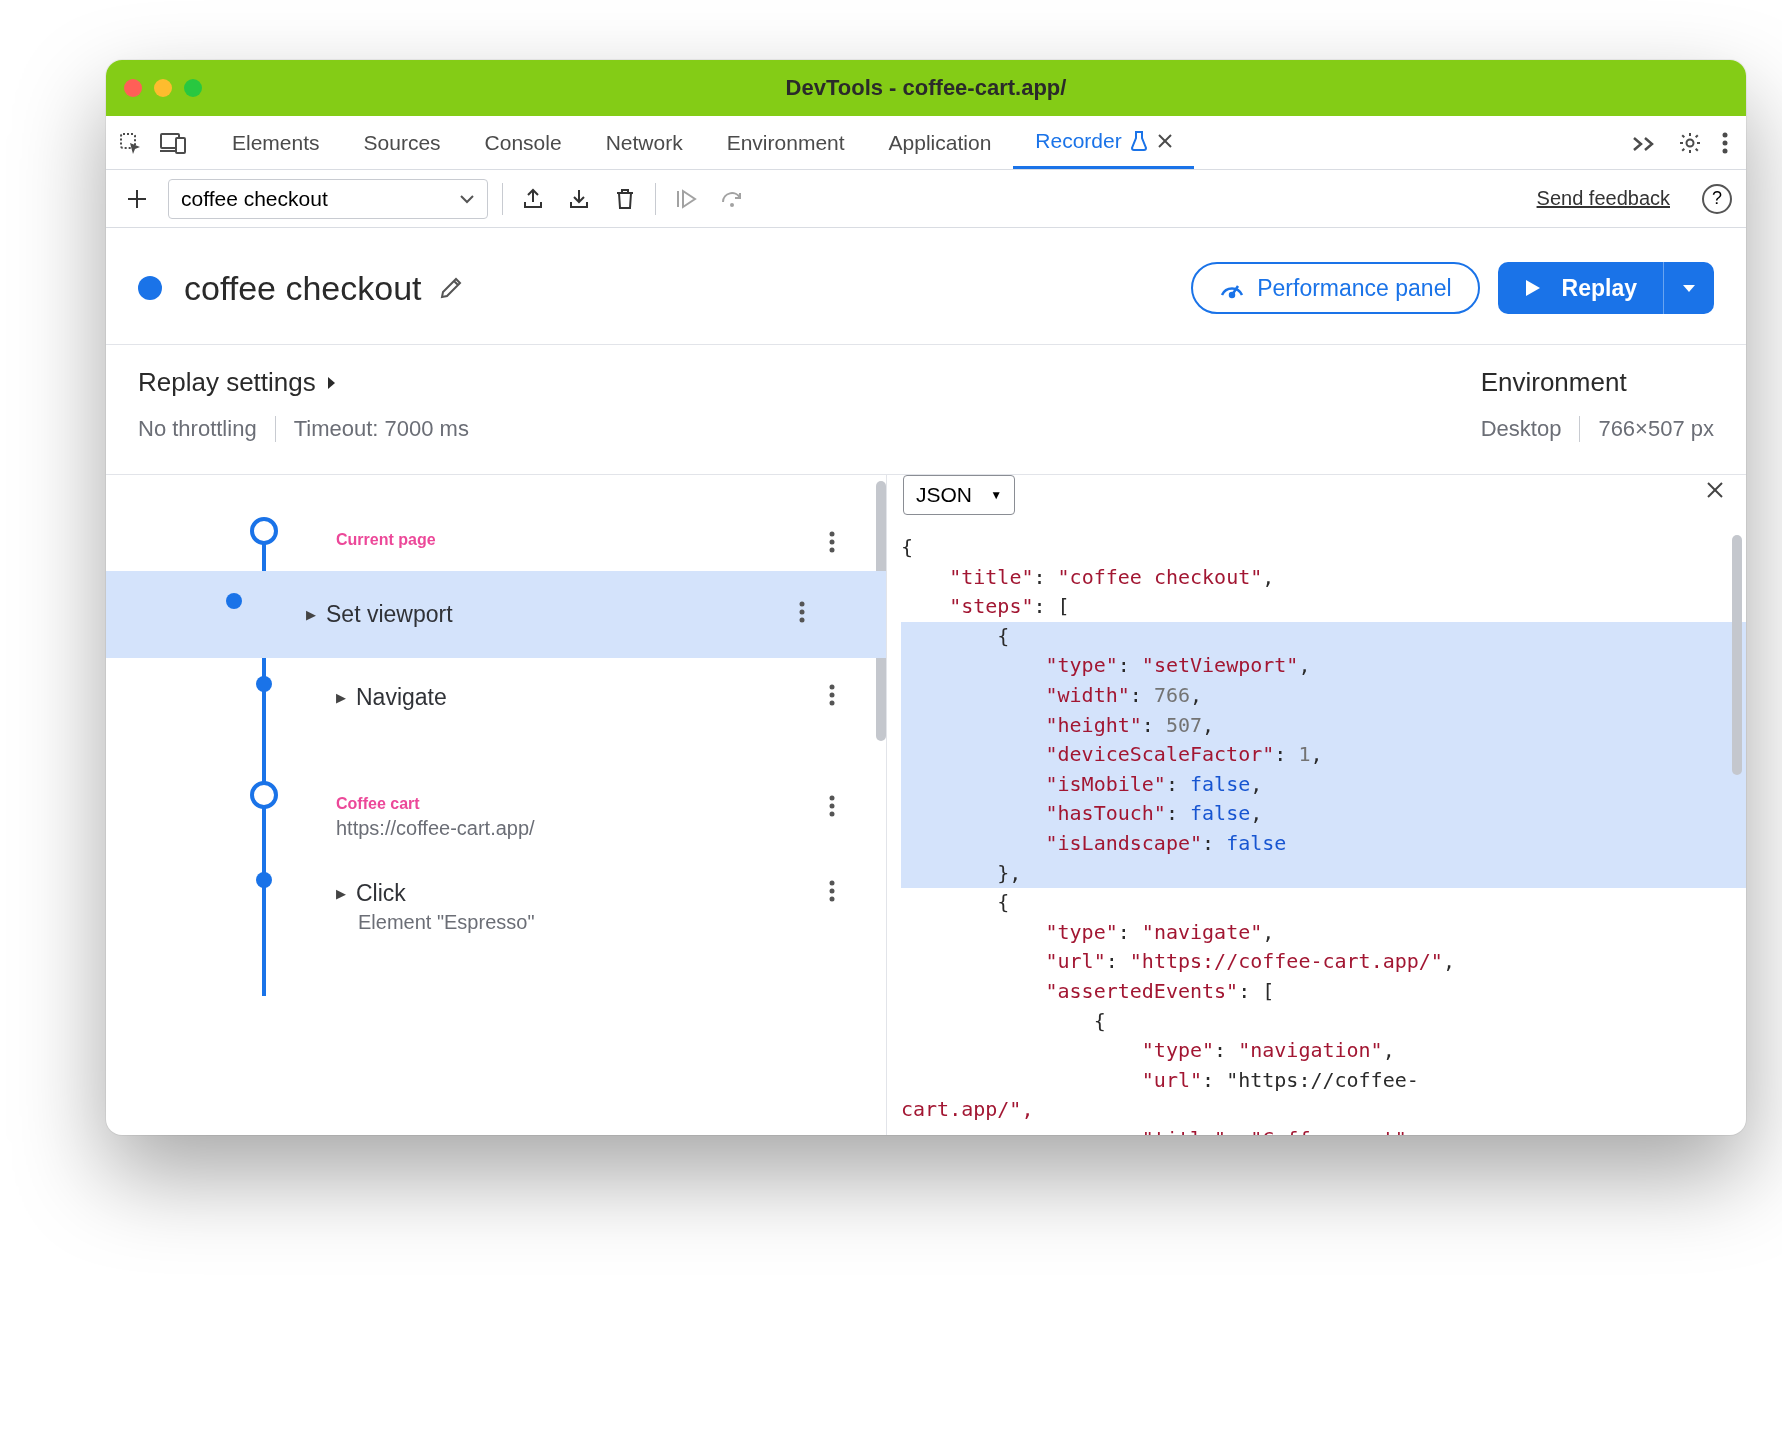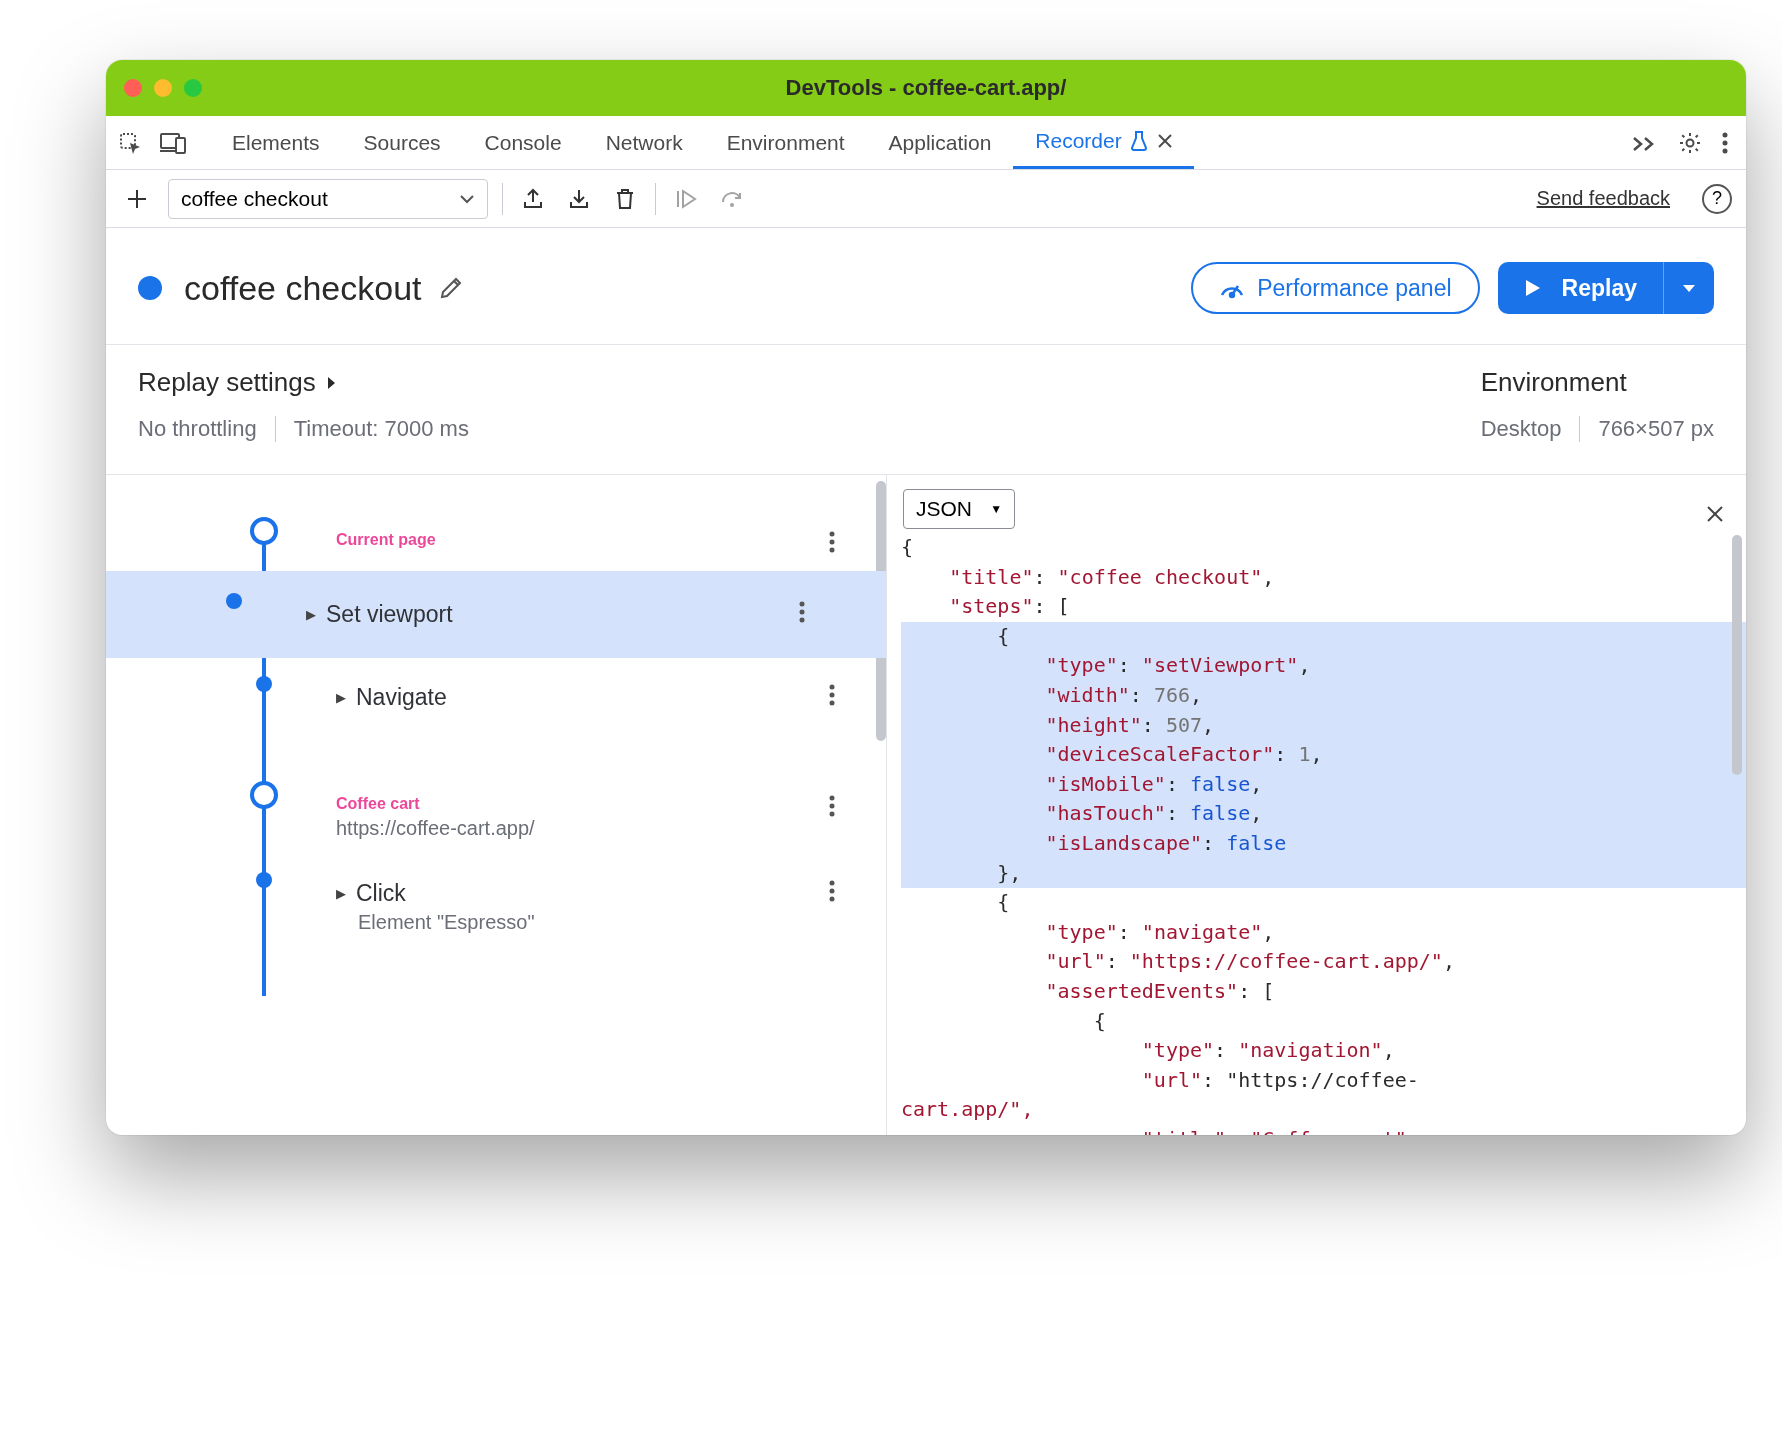--- a/index.html
+++ b/index.html
@@ -68,21 +68,21 @@
 .tl-open { width: 28px; height: 28px; border: 4px solid #1a73e8; background: #fff; border-radius: 50%; position: absolute; left: 114px; }
 .tl-dot { width: 16px; height: 16px; background: #1a73e8; border-radius: 50%; position: absolute; left: 120px; }
 .tl-content { flex: 1; }
 .tl-title { font-size: 16px; font-weight: 600; color: #ec4899; }
 .tl-sub { font-size: 20px; color: #6b6e76; margin-top: 4px; }
 .tl-expand { font-size: 13px; margin-right: 10px; color: #444; }
 .tl-kebab { width: 40px; display: flex; align-items: center; justify-content: center; color: #555; cursor: pointer; margin-right: 34px; }
 .tl-row.selected .tl-kebab { margin-right: 64px; }
 
 
-.json-bar { height: 54px; display: flex; align-items: flex-end; padding: 0 16px; }
+.json-bar { height: 54px; display: flex; align-items: flex-start; padding: 0 16px; }
 .json-select { height: 40px; border: 1px solid #8a8d94; border-radius: 4px; padding: 0 42px 0 12px; display: flex; align-items: center; font-size: 21px; font-weight: 500; cursor: pointer; position: relative; background: #fff; }
 .json-select::after { content: "▼"; position: absolute; right: 12px; font-size: 12px; }
 .close-json { margin-left: auto; font-size: 26px; color: #444; cursor: pointer; padding: 6px; }
 .json-body { flex: 1; overflow: hidden; font-family: "Menlo", "Consolas", monospace; font-size: 20px; line-height: 1.48; padding: 4px 0 0 14px; position: relative; }
 .json-scrollbar { position: absolute; right: 4px; top: 6px; width: 10px; height: 240px; background: #c4c7cd; border-radius: 6px; }
 .json-body pre { white-space: pre; color: #2a2a2a; }
 .k { color: #a21632; } 
 .s { color: #a21632; } 
 .n { color: #737373; } 
 .b { color: #1755d1; } 

